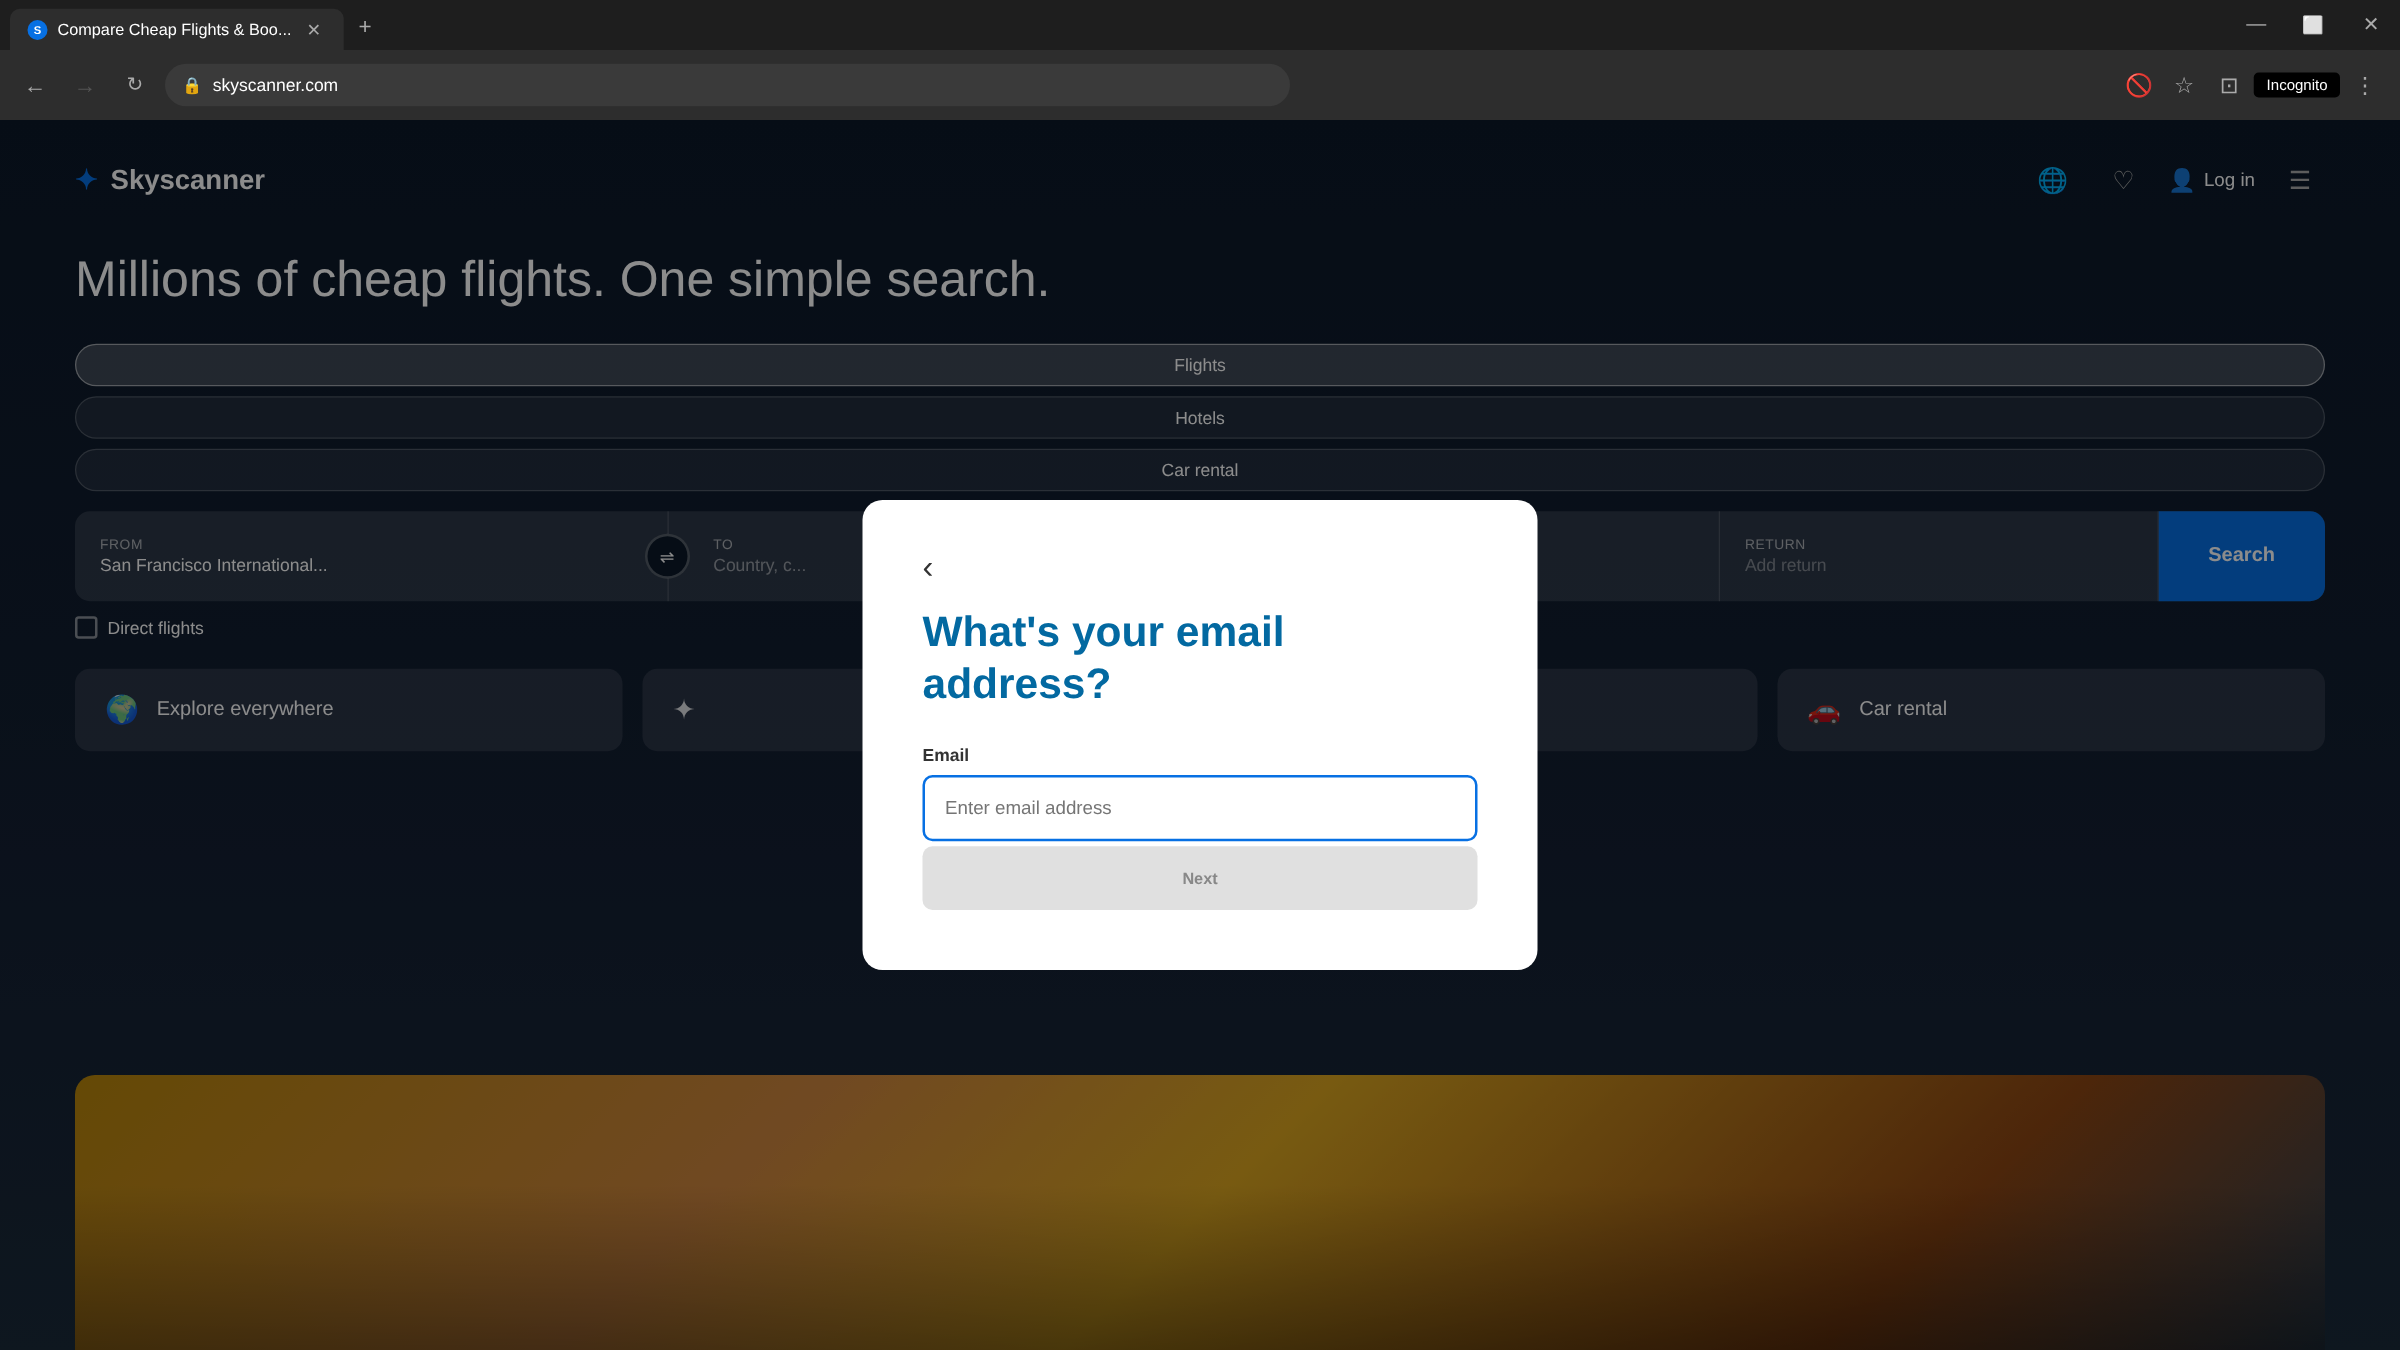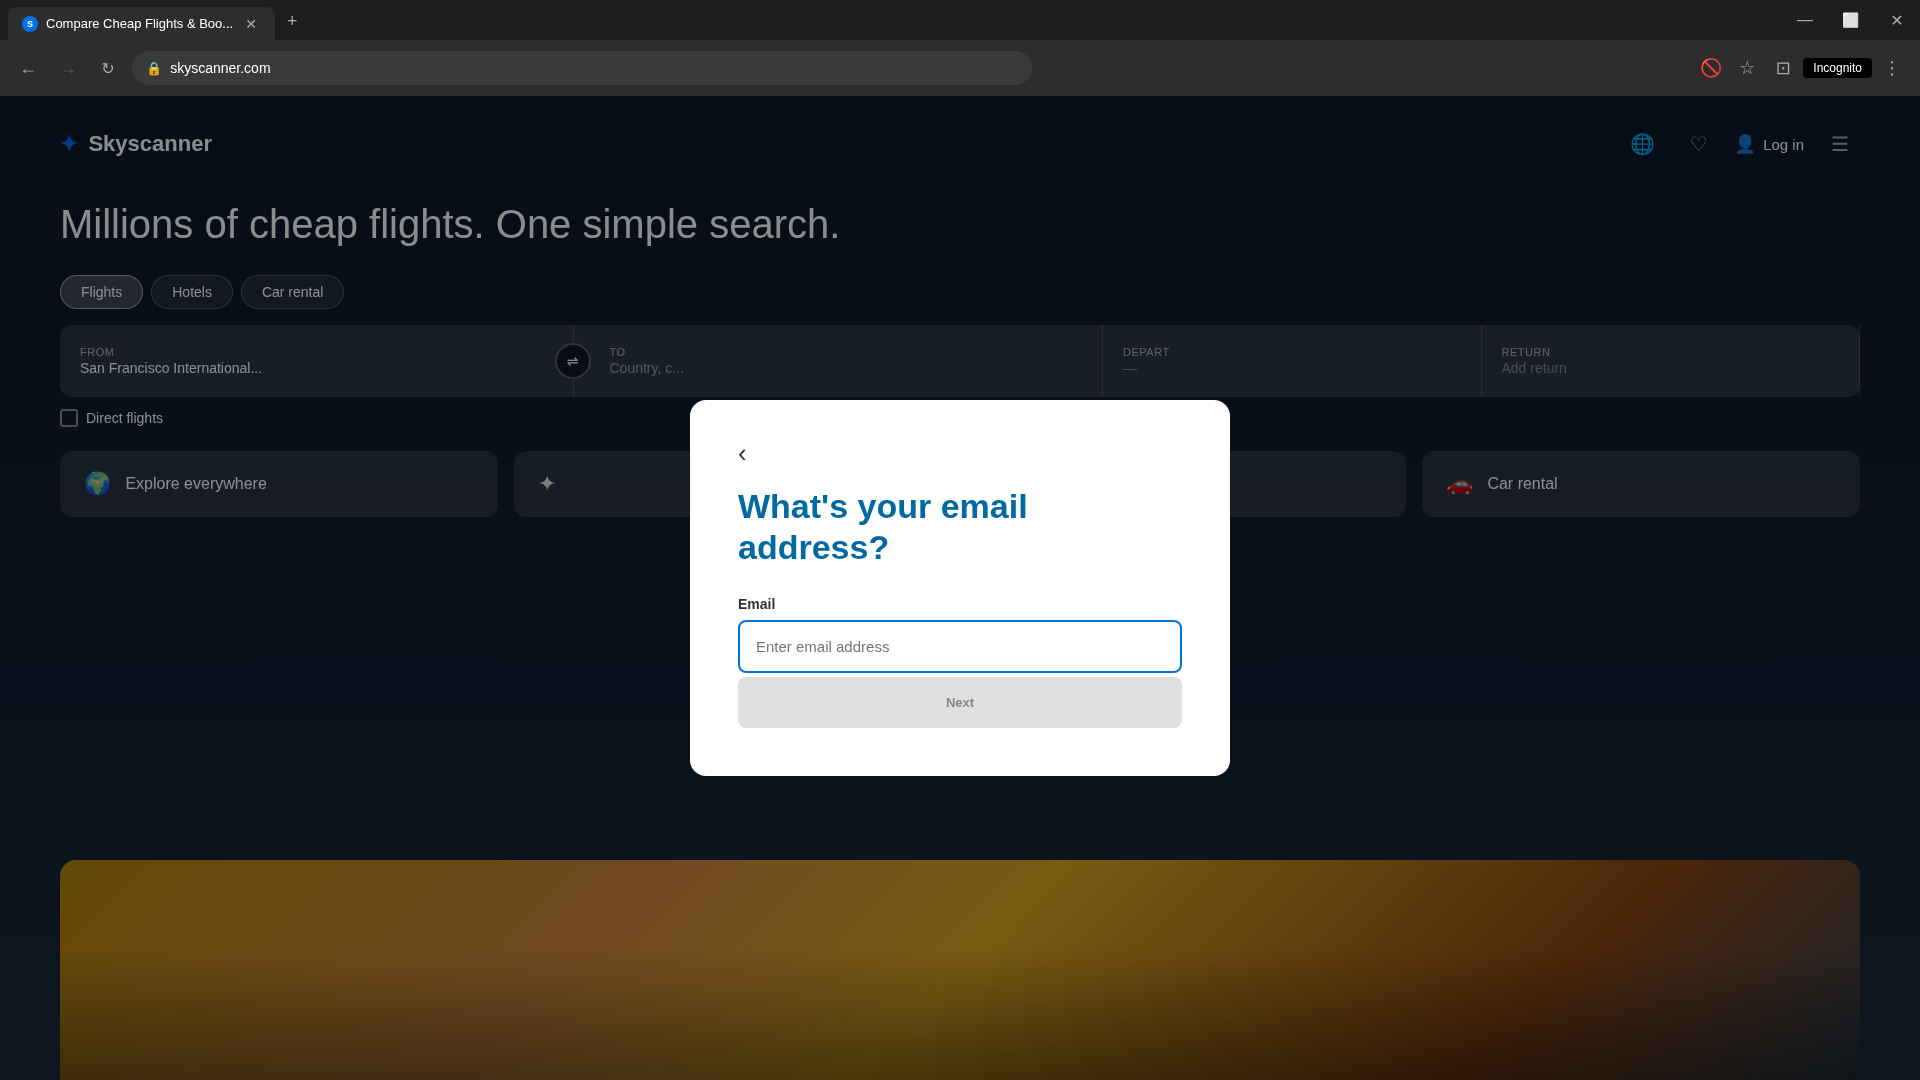--- a/index.html
+++ b/index.html
@@ -59,21 +59,21 @@
         <span style="font-size:18px;">👤</span>
         <span>Log in</span>
       </button>
       <button style="background:transparent;border:none;color:#aaa;font-size:20px;cursor:pointer;width:40px;height:40px;display:flex;align-items:center;justify-content:center;border-radius:50%;">☰</button>
     </div>
   </header>
 
   <div style="padding:0 60px;margin-top:10px;">
     <h1 style="color:#fff;font-size:40px;font-weight:400;margin-bottom:28px;">Millions of cheap flights. One simple search.</h1>
 
-    <div style="display:flex;gap:8px;margin-bottom:16px;">
+    <div style="display:flex;gap:8px;margin-bottom:16px;flex-direction:column;">
       <button style="background:rgba(255,255,255,0.2);border:1.5px solid rgba(255,255,255,0.5);color:#fff;padding:8px 20px;border-radius:24px;font-size:14px;cursor:pointer;">Flights</button>
       <button style="background:rgba(255,255,255,0.08);border:1.5px solid rgba(255,255,255,0.2);color:#fff;padding:8px 20px;border-radius:24px;font-size:14px;cursor:pointer;">Hotels</button>
       <button style="background:rgba(255,255,255,0.08);border:1.5px solid rgba(255,255,255,0.2);color:#fff;padding:8px 20px;border-radius:24px;font-size:14px;cursor:pointer;">Car rental</button>
     </div>
 
     <div style="background:rgba(255,255,255,0.12);border-radius:12px;display:flex;align-items:stretch;height:72px;position:relative;">
 
       <div style="flex:1.4;padding:10px 20px;display:flex;flex-direction:column;justify-content:center;border-right:1px solid rgba(255,255,255,0.15);cursor:pointer;position:relative;">
         <span style="color:rgba(255,255,255,0.6);font-size:11px;text-transform:uppercase;letter-spacing:0.5px;">From</span>
         <span style="color:#fff;font-size:14px;margin-top:2px;white-space:nowrap;overflow:hidden;text-overflow:ellipsis;">San Francisco International...</span>
@@ -88,20 +88,21 @@
       <div style="flex:1;padding:10px 20px;display:flex;flex-direction:column;justify-content:center;border-right:1px solid rgba(255,255,255,0.15);cursor:pointer;">
         <span style="color:rgba(255,255,255,0.6);font-size:11px;text-transform:uppercase;letter-spacing:0.5px;">Depart</span>
         <span style="color:rgba(255,255,255,0.4);font-size:14px;margin-top:2px;">—</span>
       </div>
       <div style="flex:1;padding:10px 20px;display:flex;flex-direction:column;justify-content:center;border-right:1px solid rgba(255,255,255,0.15);cursor:pointer;">
         <span style="color:rgba(255,255,255,0.6);font-size:11px;text-transform:uppercase;letter-spacing:0.5px;">Return</span>
         <span style="color:rgba(255,255,255,0.4);font-size:14px;margin-top:2px;">Add return</span>
       </div>
 
 
+      <button style="background:#0770e3;color:#fff;border:none;padding:0 40px;font-size:16px;font-weight:600;cursor:pointer;border-radius:0 12px 12px 0;white-space:nowrap;">Search</button>
     </div>
 
     <div style="display:flex;align-items:center;gap:8px;margin-top:12px;color:#fff;font-size:14px;">
       <div style="width:18px;height:18px;border:2px solid rgba(255,255,255,0.5);border-radius:3px;background:transparent;cursor:pointer;"></div>
       <label>Direct flights</label>
     </div>
 
     <div style="display:grid;grid-template-columns:repeat(4,1fr);gap:16px;margin-top:24px;">
       <div style="background:rgba(255,255,255,0.1);border-radius:12px;padding:20px 24px;display:flex;align-items:center;gap:14px;cursor:pointer;color:#fff;font-size:16px;font-weight:500;">
         <span style="font-size:22px;opacity:0.85;">🌍</span>

